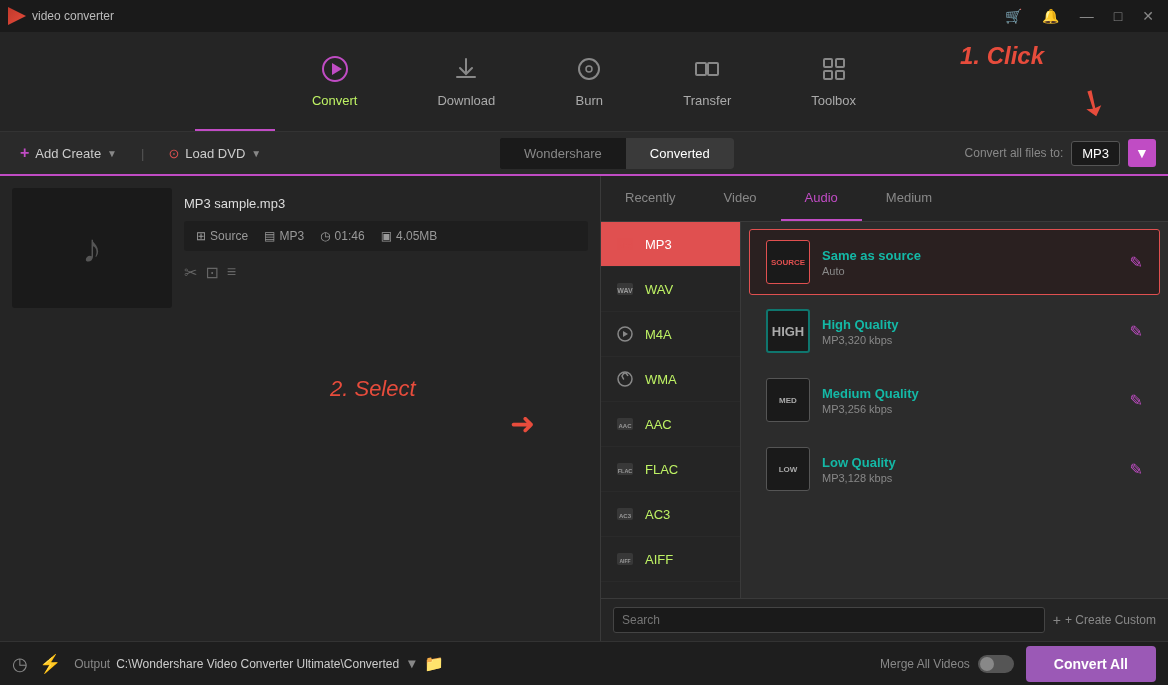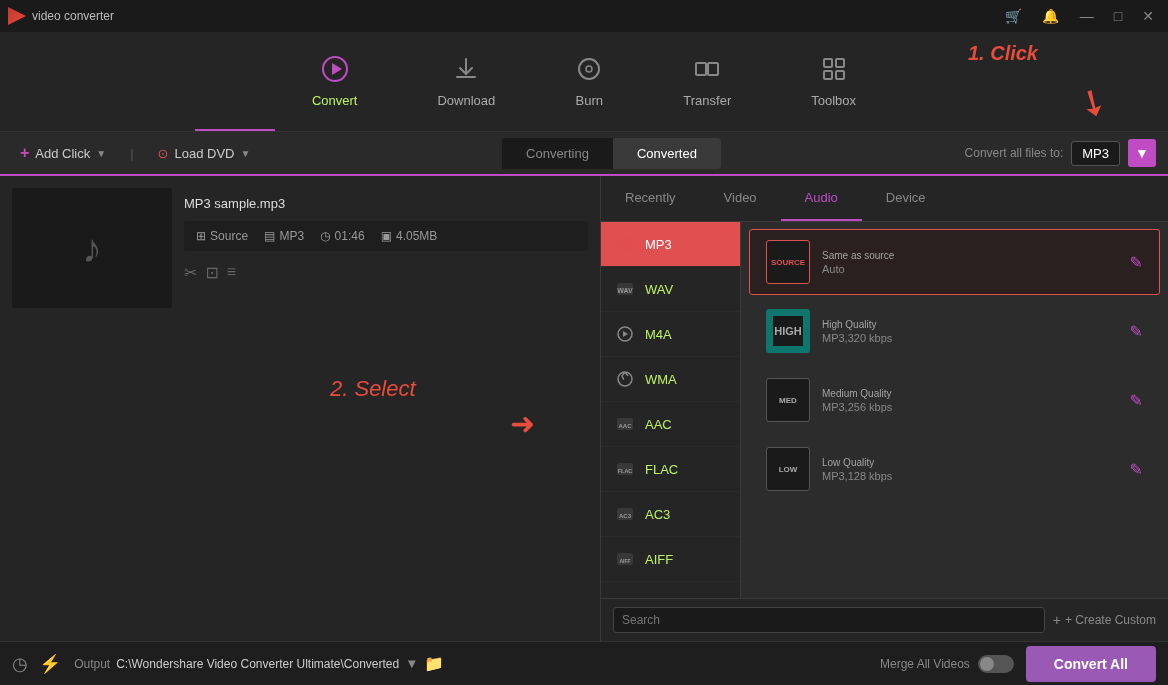--- a/index.html
+++ b/index.html
@@ -196,21 +196,21 @@
       padding: 10px 16px; cursor: pointer;
       border: 1px solid transparent; margin: 3px 8px; border-radius: 3px;
     }
     .quality-item.selected { border-color: #e05050; background: #2a2020; }
     .quality-thumb {
       width: 44px; height: 44px; background: #1a1a1a; border-radius: 3px;
       display: flex; align-items: center; justify-content: center;
       font-size: 9px; color: #c04cc4; font-weight: bold; text-align: center; flex-shrink: 0;
     }
     .quality-info { flex: 1; }
-    .quality-name { color: #a3a3a3; font-size: 10px; }
+    .quality-name { color: #14b8a6; font-size: 13px; font-weight: bold; }
     .quality-detail { color: #888; font-size: 11px; margin-top: 2px; }
     .quality-edit { color: #c04cc4; cursor: pointer; font-size: 16px; }
 
     
     .format-search-bar {
       padding: 8px 12px;
       border-top: 1px solid #3a3a3a;
       display: flex; align-items: center; gap: 8px;
       background: #252525;
     }
@@ -319,41 +319,41 @@
       <svg width="28" height="28" viewBox="0 0 28 28" fill="none">
         <rect x="4" y="4" width="8" height="8" rx="1" stroke="#888" stroke-width="2" fill="none"></rect>
         <rect x="16" y="4" width="8" height="8" rx="1" stroke="#888" stroke-width="2" fill="none"></rect>
         <rect x="4" y="16" width="8" height="8" rx="1" stroke="#888" stroke-width="2" fill="none"></rect>
         <rect x="16" y="16" width="8" height="8" rx="1" stroke="#888" stroke-width="2" fill="none"></rect>
       </svg>
     </span>
     <span class="nav-label">Toolbox</span>
   </div>
 
-  <div style="position:absolute; top:10px; right:130px; color:#e74c3c; font-size:20px; font-weight:bold; font-style:italic; pointer-events:none;">
+  <div style="position:absolute; top:10px; right:124px; color:#e74c3c; font-size:24px; font-weight:bold; font-style:italic; pointer-events:none;">
     <span>1. Click</span>
   </div>
   <div style="position:absolute; top:50px; right:60px; color:#e74c3c; font-size:36px; pointer-events:none; transform: rotate(30deg);">➘</div>
 </div>
 
 <div id="toolbar">
   <button class="toolbar-btn">
     <span class="plus">+</span>
-    <span>Add Click</span>
+    <span>Add Create</span>
     <span style="color:#888; font-size:10px;">▼</span>
   </button>
   <span class="toolbar-divider">|</span>
   <button class="toolbar-btn">
     <span style="color:#e05050;">⊙</span>
     <span>Load DVD</span>
     <span style="color:#888; font-size:10px;">▼</span>
   </button>
   <div class="toolbar-spacer"></div>
   <div class="tab-group">
-    <button class="tab-item">Converting</button>
+    <button class="tab-item">Wondershare</button>
     <button class="tab-item active">Converted</button>
   </div>
   <div class="toolbar-spacer"></div>
   <div class="convert-all-group">
     <span class="convert-all-label">Convert all files to:</span>
     <div class="format-select" style="padding: 4px 10px; background:#1a1a1a; border:1px solid #555; color:#fff; border-radius:3px; font-size:13px;">MP3</div>
     <button class="dropdown-arrow-btn">▼</button>
   </div>
 </div>
 
@@ -395,21 +395,21 @@
     <span>2. Select</span>
   </div>
   <div style="position:absolute; left:510px; top:230px; color:#e74c3c; font-size:30px; pointer-events:none; z-index:10;">➜</div>
 
   <div id="format-panel">
 
     <div class="format-tabs">
       <div class="format-tab">Recently</div>
       <div class="format-tab">Video</div>
       <div class="format-tab active">Audio</div>
-      <div class="format-tab">Device</div>
+      <div class="format-tab">Medium</div>
     </div>
 
     <div class="format-content">
 
       <div class="format-list">
         <div class="format-list-item active">
           <span class="format-icon icon-mp3">
             <svg width="20" height="20" viewBox="0 0 20 20">
               <rect x="2" y="4" width="16" height="12" rx="2" fill="#e05050" opacity="0.3"></rect>
               <text x="10" y="14" text-anchor="middle" font-size="7" fill="#e05050" font-weight="bold">MP3</text>
@@ -487,21 +487,21 @@
         <div class="quality-item selected">
           <div class="quality-thumb" style="border: 1px solid #e05050; color:#e05050; font-size:8px;">SOURCE</div>
           <div class="quality-info">
             <div class="quality-name">Same as source</div>
             <div class="quality-detail">Auto</div>
           </div>
           <span class="quality-edit">✎</span>
         </div>
 
         <div class="quality-item">
-          <div class="quality-thumb" style="border: 7px solid #0f766e; color:#aaa; font-size:11px;">HIGH</div>
+          <div class="quality-thumb" style="border: 2px solid #0f766e; color:#aaa; font-size:13px;">HIGH</div>
           <div class="quality-info">
             <div class="quality-name">High Quality</div>
             <div class="quality-detail">MP3,320 kbps</div>
           </div>
           <span class="quality-edit">✎</span>
         </div>
 
         <div class="quality-item">
           <div class="quality-thumb" style="border: 1px solid #555; color:#aaa; font-size:8px;">MED</div>
           <div class="quality-info">

